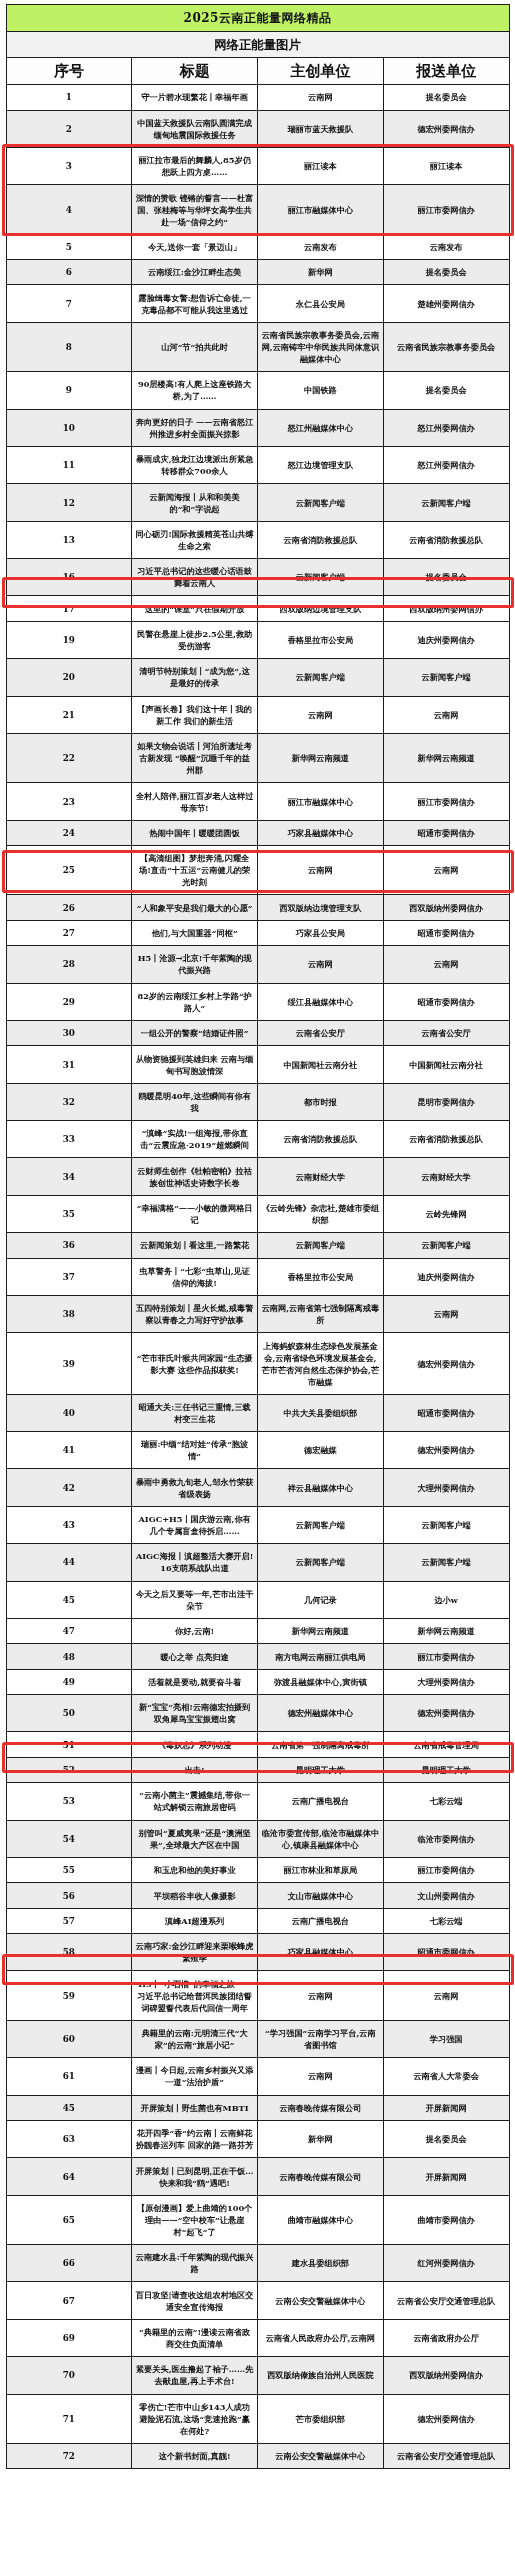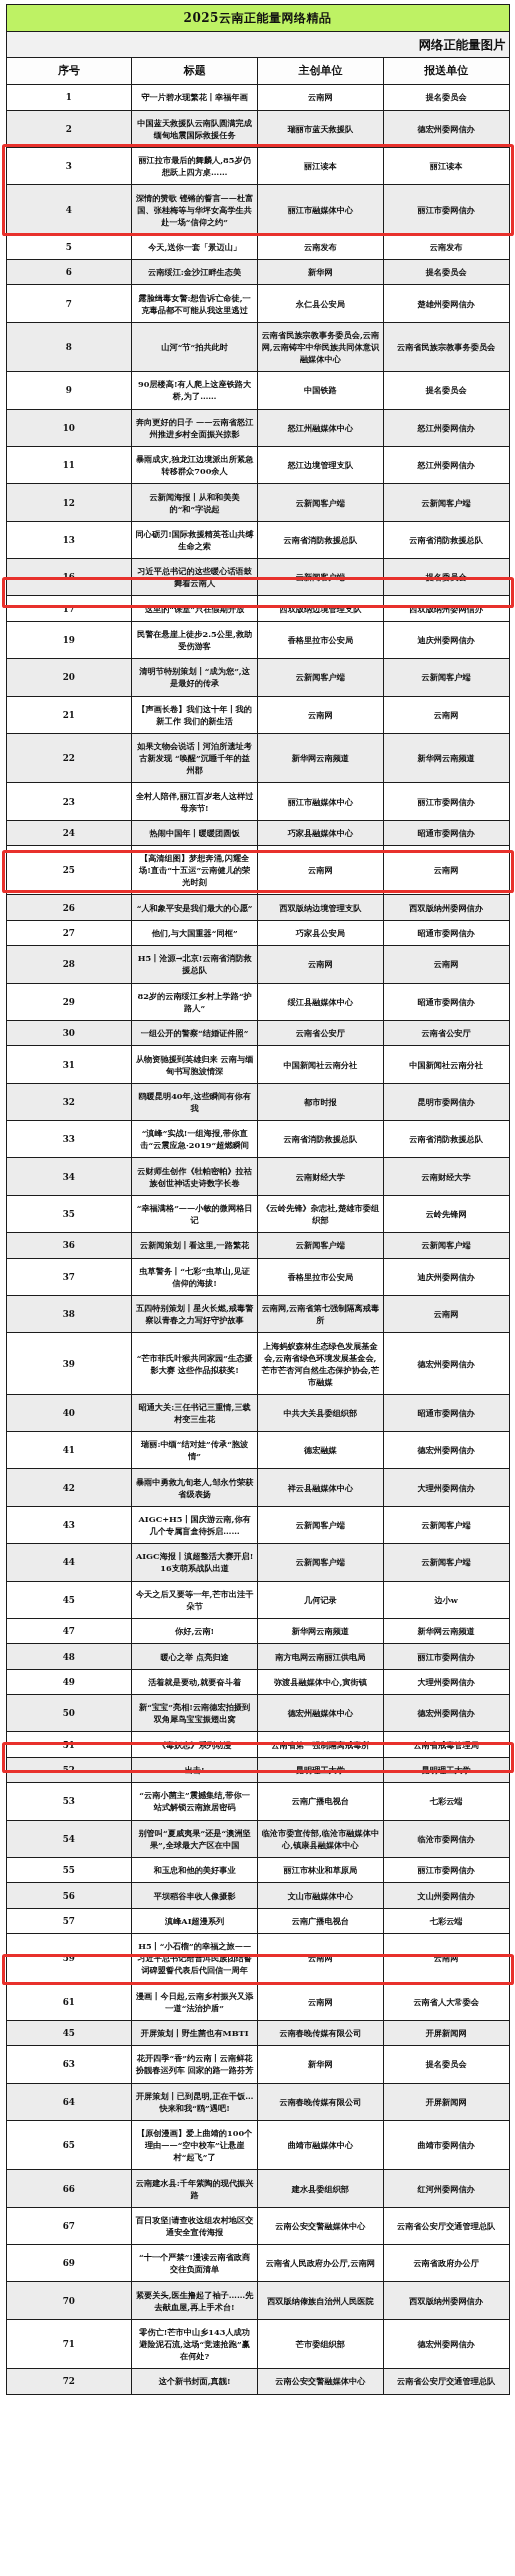--- a/index.html
+++ b/index.html
@@ -2,22 +2,22 @@
 <html style="font-size:8.2px"><head>
 <meta charset="utf-8">
 <style>
   html,body{margin:0;padding:0;background:#ffffff;}
   body{width:515px;font-family:"DejaVu Serif","Liberation Serif",serif;color:#111;}
   .page{position:relative;width:515px;padding:4.1px 0 5.2px 0;}
   table{border-collapse:collapse;table-layout:fixed;width:504px;margin:0 auto;background:#fff;}
   th,td{border:1px solid #1c1c1c;vertical-align:middle;text-align:center;
         padding:6.2px 3.1px;font-weight:bold;word-break:break-all;line-height:12px;}
   .t-title{font-size:12px;padding:7.2px 3.1px;letter-spacing:0.5px;background:#bef264;}
-  .t-sub{font-size:12.4px;padding:6.2px 3.1px;background:#f1f1f1;text-align:right;}
-  .t-colhead th{font-size:11px;padding:7.2px 2.1px;background:#fdfdfd;}
+  .t-sub{font-size:12.4px;padding:6.2px 3.1px;background:#f1f1f1;}
+  .t-colhead th{font-size:15px;padding:7.2px 2.1px;background:#fdfdfd;}
   td{font-size:8.2px;}
   .c-no{width:45px;font-size:8.8px;}
   .c-title{width:205px;}
   .c-creator{width:128px;}
   .c-submitter{width:125px;}
   tr.alt td{background:#ececec;}
   tr td{background:#ffffff;}
   tr.alt .c-no,tr.alt .c-title,tr.alt .c-creator,tr.alt .c-submitter{background:#ececec;}
   .hl-box{position:absolute;border:3.1px solid #e8312c;border-radius:2.6px;
           pointer-events:none;box-sizing:border-box;z-index:5;}
@@ -181,21 +181,21 @@
           <td class="c-submitter">西双版纳州委网信办</td>
         </tr>
         <tr>
           <td class="c-no">27</td>
           <td class="c-title">他们,与大国重器“同框”</td>
           <td class="c-creator">巧家县公安局</td>
           <td class="c-submitter">昭通市委网信办</td>
         </tr>
         <tr class="alt">
           <td class="c-no">28</td>
-          <td class="c-title">H5丨沧源→北京!云南省消防救援总队</td>
+          <td class="c-title">H5丨沧源→北京!千年紫陶的现代振兴路</td>
           <td class="c-creator">云南网</td>
           <td class="c-submitter">云南网</td>
         </tr>
         <tr>
           <td class="c-no">29</td>
           <td class="c-title">82岁的云南绥江乡村上学路“护路人”</td>
           <td class="c-creator">绥江县融媒体中心</td>
           <td class="c-submitter">昭通市委网信办</td>
         </tr>
         <tr class="alt">
@@ -353,25 +353,37 @@
           <td class="c-title">平坝稻谷丰收人像摄影</td>
           <td class="c-creator">文山市融媒体中心</td>
           <td class="c-submitter">文山州委网信办</td>
         </tr>
         <tr>
           <td class="c-no">57</td>
           <td class="c-title">滇峰AI超漫系列</td>
           <td class="c-creator">云南广播电视台</td>
           <td class="c-submitter">七彩云端</td>
         </tr>
+        <tr class="alt">
+          <td class="c-no">58</td>
+          <td class="c-title">云南巧家:金沙江畔迎来栗喉蜂虎繁殖季</td>
+          <td class="c-creator">巧家县融媒体中心</td>
+          <td class="c-submitter">昭通市委网信办</td>
+        </tr>
         <tr>
           <td class="c-no">59</td>
           <td class="c-title">H5丨“小石榴”的幸福之旅——习近平总书记给普洱民族团结誓词碑盟誓代表后代回信一周年</td>
           <td class="c-creator">云南网</td>
           <td class="c-submitter">云南网</td>
+        </tr>
+        <tr class="alt">
+          <td class="c-no">60</td>
+          <td class="c-title">典籍里的云南:元明清三代“大家”的云南“旅居小记”</td>
+          <td class="c-creator">“学习强国”云南学习平台,云南省图书馆</td>
+          <td class="c-submitter">学习强国</td>
         </tr>
         <tr>
           <td class="c-no">61</td>
           <td class="c-title">漫画丨今日起,云南乡村振兴又添一道“法治护盾”</td>
           <td class="c-creator">云南网</td>
           <td class="c-submitter">云南省人大常委会</td>
         </tr>
         <tr class="alt">
           <td class="c-no">45</td>
           <td class="c-title">开屏策划丨野生菌也有MBTI</td>
@@ -403,21 +415,21 @@
           <td class="c-submitter">红河州委网信办</td>
         </tr>
         <tr>
           <td class="c-no">67</td>
           <td class="c-title">百日攻坚|请查收这组农村地区交通安全宣传海报</td>
           <td class="c-creator">云南公安交警融媒体中心</td>
           <td class="c-submitter">云南省公安厅交通管理总队</td>
         </tr>
         <tr>
           <td class="c-no">69</td>
-          <td class="c-title">“十一个严禁”!漫读云南省政商交往负面清单</td>
+          <td class="c-title">“典籍里的云南”!漫读云南省政商交往负面清单</td>
           <td class="c-creator">云南省人民政府办公厅,云南网</td>
           <td class="c-submitter">云南省政府办公厅</td>
         </tr>
         <tr class="alt">
           <td class="c-no">70</td>
           <td class="c-title">紧要关头,医生撸起了袖子……先去献血屋,再上手术台!</td>
           <td class="c-creator">西双版纳傣族自治州人民医院</td>
           <td class="c-submitter">西双版纳州委网信办</td>
         </tr>
         <tr>

